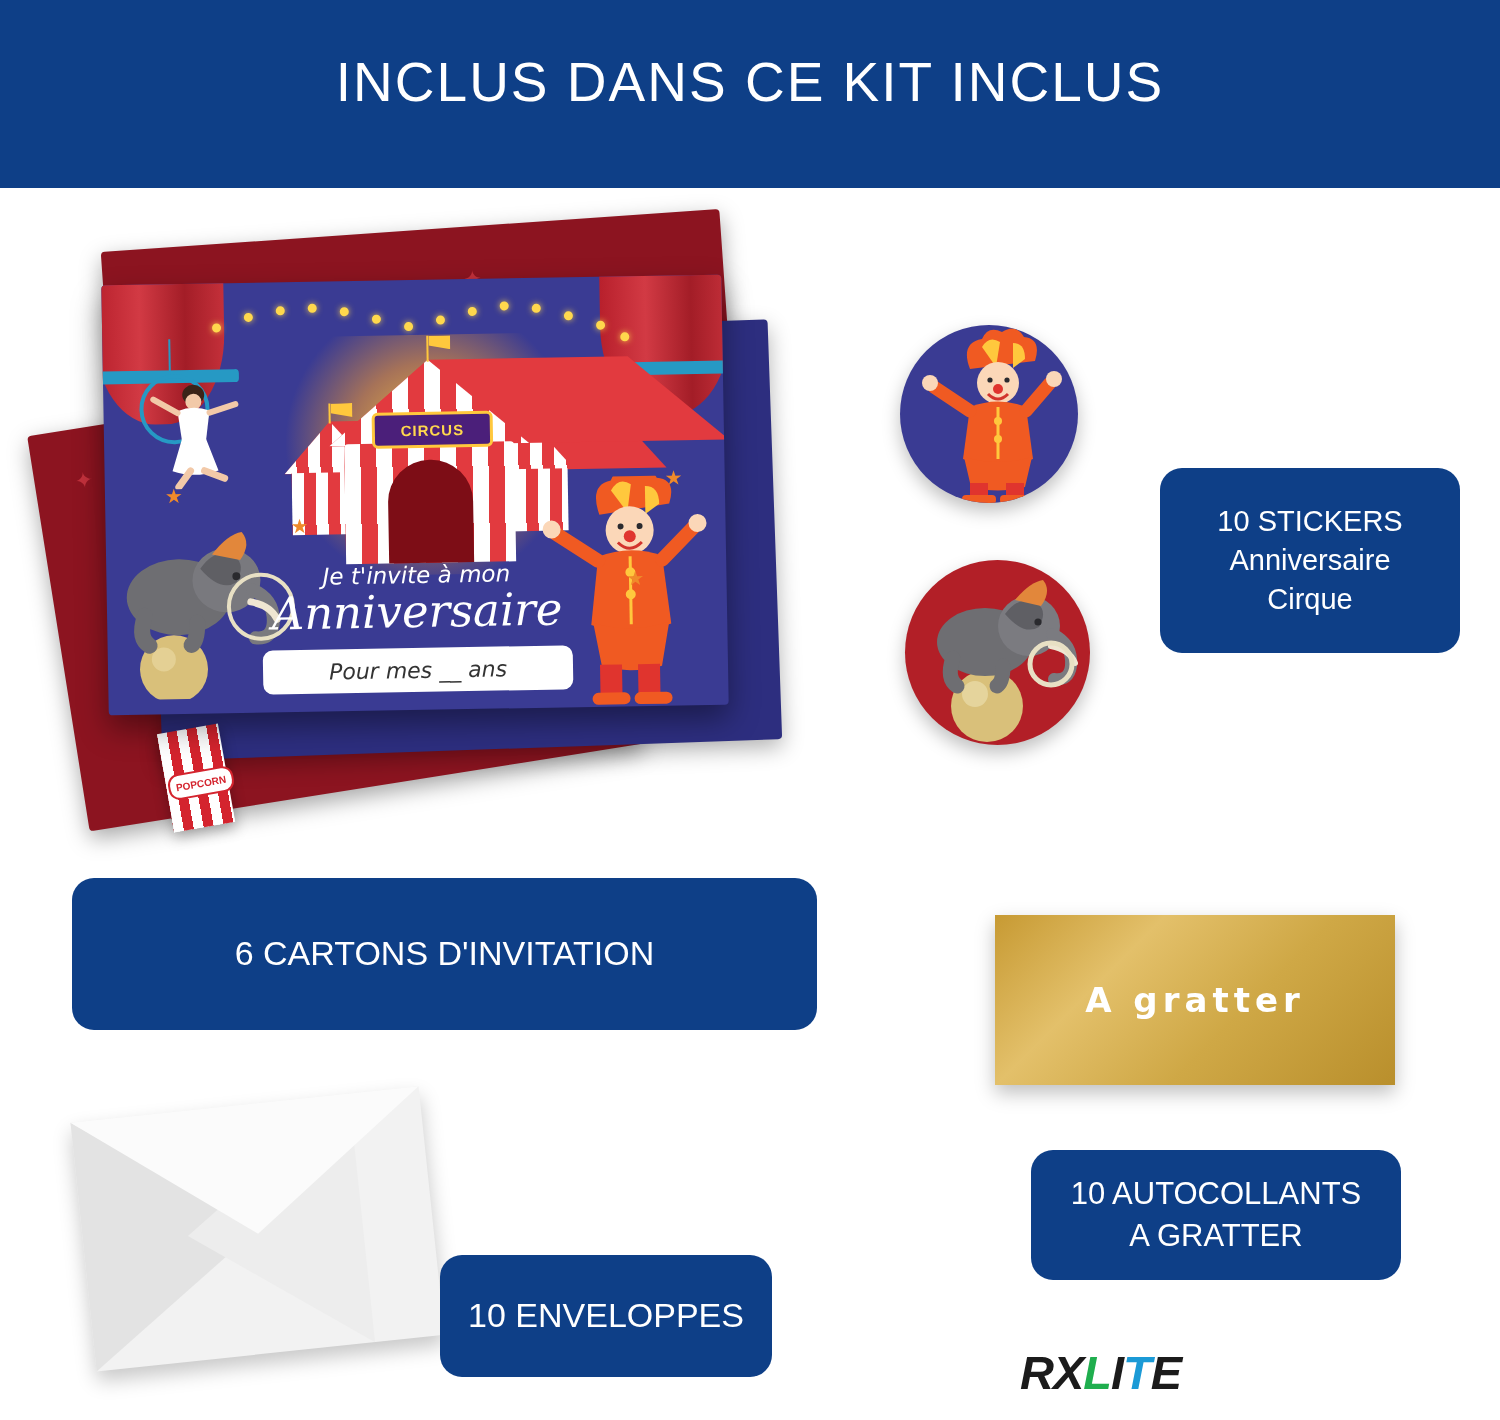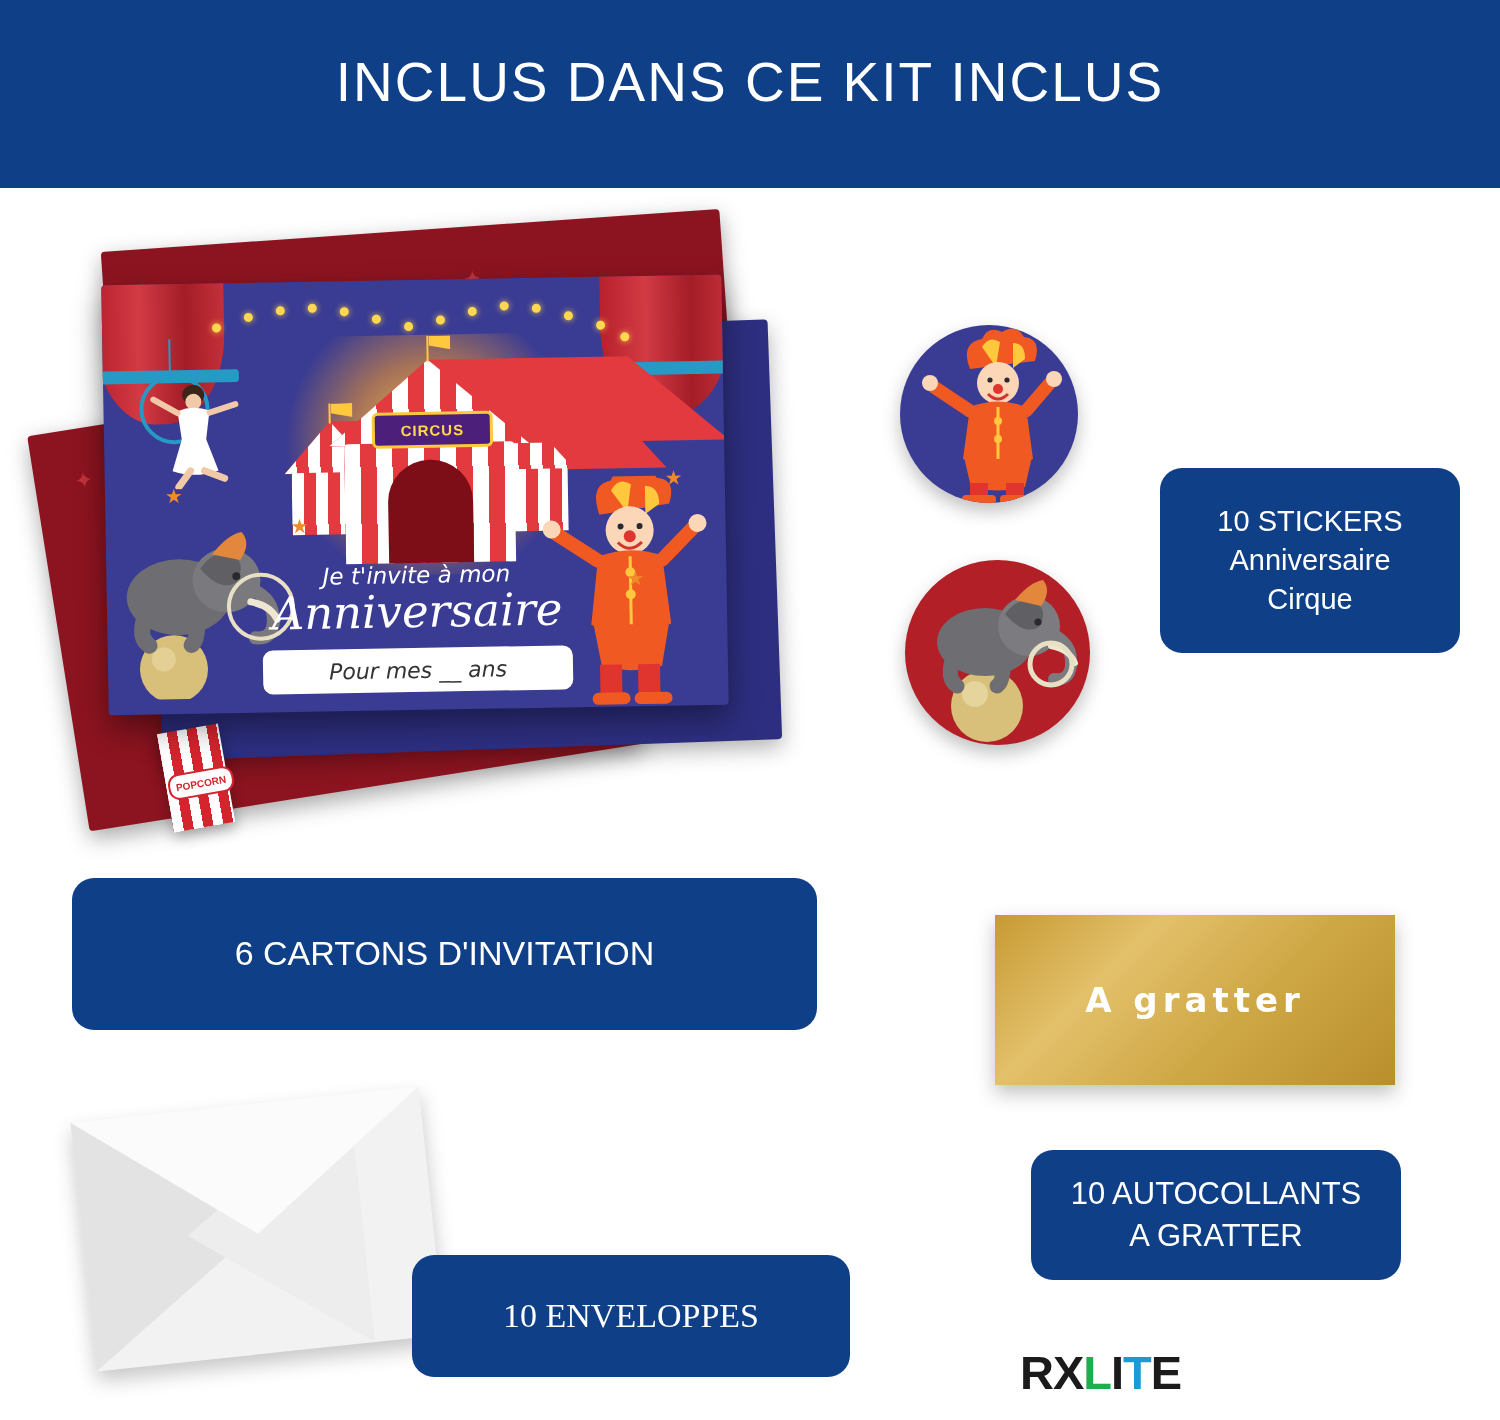--- a/index.html
+++ b/index.html
@@ -359,20 +359,21 @@
     border-right: 175px solid transparent;
     border-top: 130px solid #fbfbfb;
   }
 
   
   .brand {
     position: absolute;
     left: 1020px; top: 1345px;
     font-size: 47px;
     font-weight: bold;
+    font-style: italic;
     letter-spacing: -1px;
     font-family: "Liberation Sans", sans-serif;
   }
   .brand .r { color: #1b1b1b; }
   .brand .x { color: #1b1b1b; }
   .brand .l { color: #1fae4e; }
   .brand .i { color: #1b1b1b; }
   .brand .t { color: #1b9ad6; }
   .brand .e { color: #1b1b1b; }
 </style>
@@ -573,17 +574,17 @@
 </div>
 
 <div class="envelope">
   <div class="env-body">
     <div class="env-flap-left"></div>
     <div class="env-flap-right"></div>
     <div class="env-flap-top"></div>
   </div>
 </div>
 
-<div class="pill" style="left:412px;top:1255px;width:438px;height:122px;font-size:34px;font-family:Liberation Serif, serif;">10 ENVELOPPES</div>
+<div class="pill" style="left:440px;top:1255px;width:332px;height:122px;font-size:34px;">10 ENVELOPPES</div>
 
 <div class="brand">
   <span class="r">R</span><span class="x">X</span><span class="l">L</span><span class="i">I</span><span class="t">T</span><span class="e">E</span>
 </div>
 
 </body></html>

